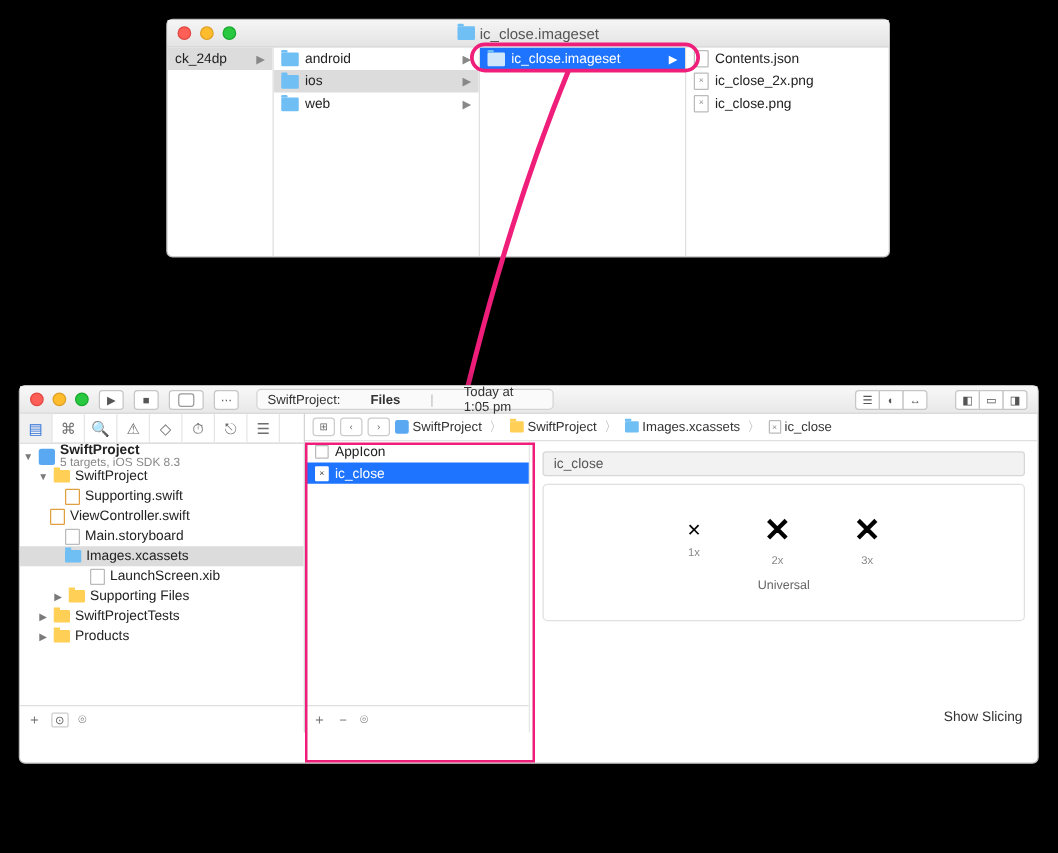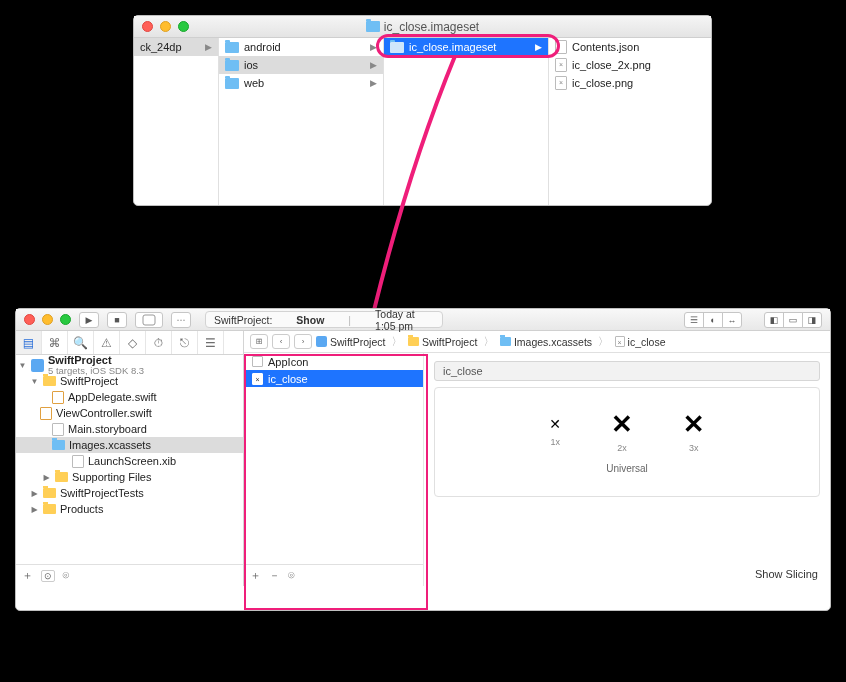--- a/index.html
+++ b/index.html
@@ -174,21 +174,21 @@
     <div class="toolbar-btn">▶</div>
     <div class="toolbar-btn">■</div>
     <div class="toolbar-btn" style="width:28px">
       <svg width="14" height="12" viewBox="0 0 14 12">
           <rect x="1" y="1" width="12" height="10" rx="2" fill="#fff" stroke="#999"></rect>
         </svg>
     </div>
     <div class="toolbar-btn">⋯</div>
     <div class="status-pill">
       <span>SwiftProject:</span>
-      <b>Show</b>
+      <b>Files</b>
       <span style="color:#bbb">|</span>
       <span>Today at 1:05 pm</span>
     </div>
     <div class="flex1"></div>
     <div class="seg">
       <div class="toolbar-btn">☰</div>
       <div class="toolbar-btn">◐</div>
       <div class="toolbar-btn">↔</div>
     </div>
     <div style="width:6px"></div>
@@ -221,21 +221,21 @@
             <span class="sub">5 targets, iOS SDK 8.3</span>
           </span>
         </div>
         <div class="tr-row" style="padding-left:14px">
           <span class="disclose">▼</span>
           <span class="icon-fold"></span>
           <span class="tr-lbl">SwiftProject</span>
         </div>
         <div class="tr-row" style="padding-left:36px">
           <span class="icon-swift"></span>
-          <span class="tr-lbl">AppDelegate.swift</span>
+          <span class="tr-lbl">Supporting.swift</span>
         </div>
         <div class="tr-row" style="padding-left:24px">
           <span class="icon-swift"></span>
           <span class="tr-lbl">ViewController.swift</span>
         </div>
         <div class="tr-row" style="padding-left:36px">
           <span class="icon-sb"></span>
           <span class="tr-lbl">Main.storyboard</span>
         </div>
         <div class="tr-row sel" style="padding-left:36px">

